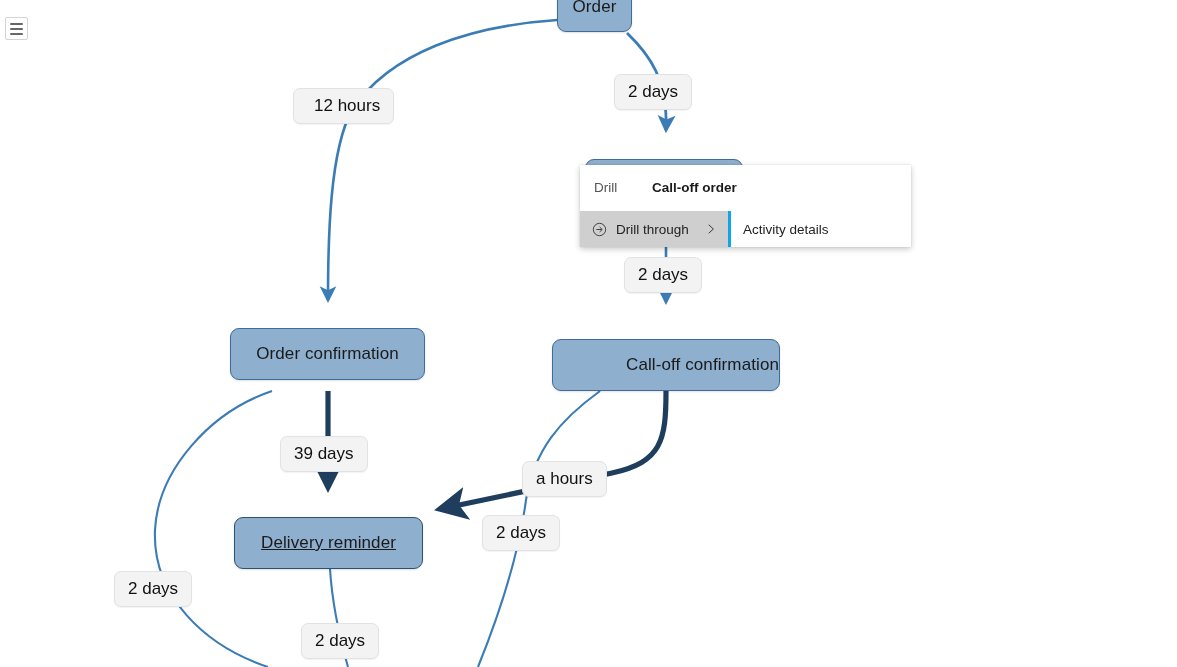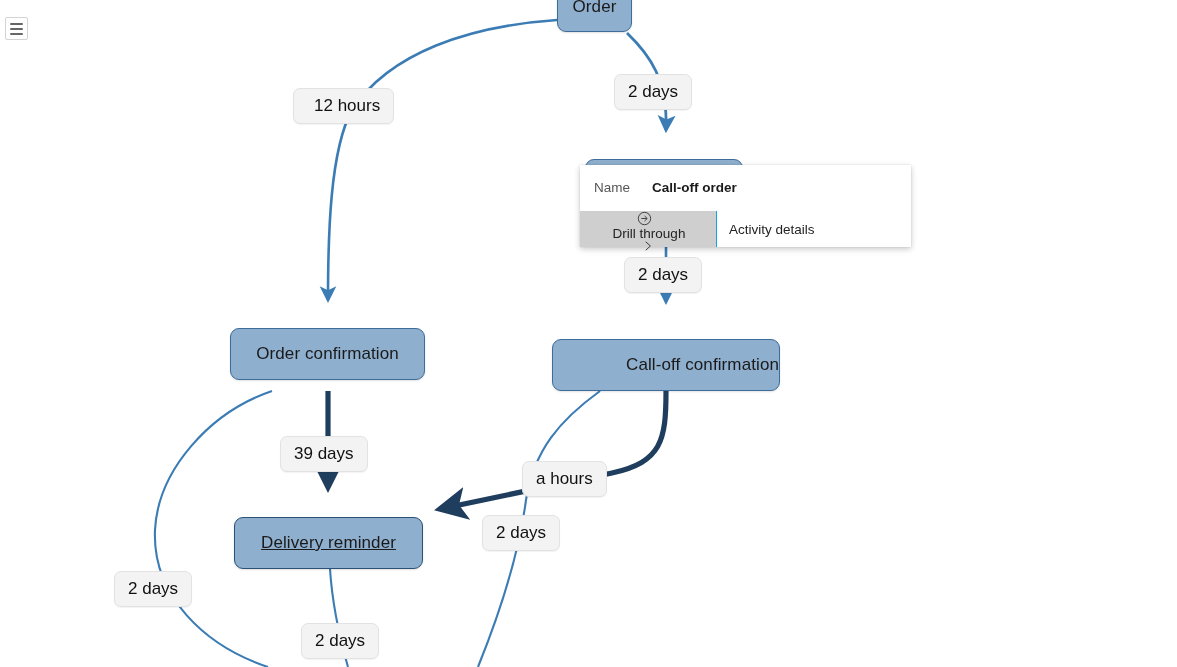--- a/index.html
+++ b/index.html
@@ -122,30 +122,29 @@
     margin-left: 10px;
   }
 
   
   .menu-strip {
     position: relative;
     display: flex;
     height: 36px;
   }
   .menu-item {
-    width: 136px;
+    width: 148px;
     display: flex;
     align-items: center;
     background: #cfcfcf;
     padding: 0 10px 0 12px;
     box-sizing: border-box;
     color: #232323;
     font-size: 13.5px;
     cursor: pointer;
-    flex-direction: column;
   }
   .menu-item .drill-icon {
     width: 15px;
     height: 15px;
     margin-right: 9px;
     flex: 0 0 auto;
     display: block;
   }
   .menu-item .item-label { flex: 1 1 auto; }
   .menu-item .chevron {
@@ -156,21 +155,21 @@
   }
   .submenu {
     flex: 1 1 auto;
     background: #ffffff;
     display: flex;
     align-items: center;
     padding-left: 12px;
     box-sizing: border-box;
     color: #232323;
     font-size: 13.5px;
-    border-left: 1px solid #0ea5e9;
+    border-left: 3px solid #0ea5e9;
     cursor: pointer;
   }
 </style>
 </head>
 <body>
 
 <svg id="graph-canvas" viewBox="0 0 1177 667" xmlns="http://www.w3.org/2000/svg">
   <defs>
     <marker id="arrow-light" viewBox="0 0 12 12" refX="9" refY="6" markerWidth="7" markerHeight="7" orient="auto-start-reverse">
       <path d="M 0 0.5 L 11 6 L 0 11.5 L 2.6 6 Z" fill="#3B7CB5"></path>
@@ -239,21 +238,21 @@
 <div class="edge-label" style="left:482px; top:515px;">2 days</div>
 
 <div class="edge-label" style="left:114px; top:571px;">2 days</div>
 
 <div class="edge-label" style="left:301px; top:623px;">2 days</div>
 
 <div class="tooltip-card">
 
   <div class="tooltip-body">
     <div class="tooltip-row">
-      <span class="tooltip-key">Name</span>
+      <span class="tooltip-key">Drill</span>
       <span class="tooltip-val">Call-off order</span>
     </div>
   </div>
 
   <div class="menu-strip">
 
     <div class="menu-item">
       <svg class="drill-icon" viewBox="0 0 16 16" xmlns="http://www.w3.org/2000/svg">
         <circle cx="8" cy="8" r="6.6" fill="none" stroke="#3a3a3a" stroke-width="1"></circle>
         <path d="M 4.6 8 L 10.4 8" stroke="#3a3a3a" stroke-width="1" fill="none"></path>

